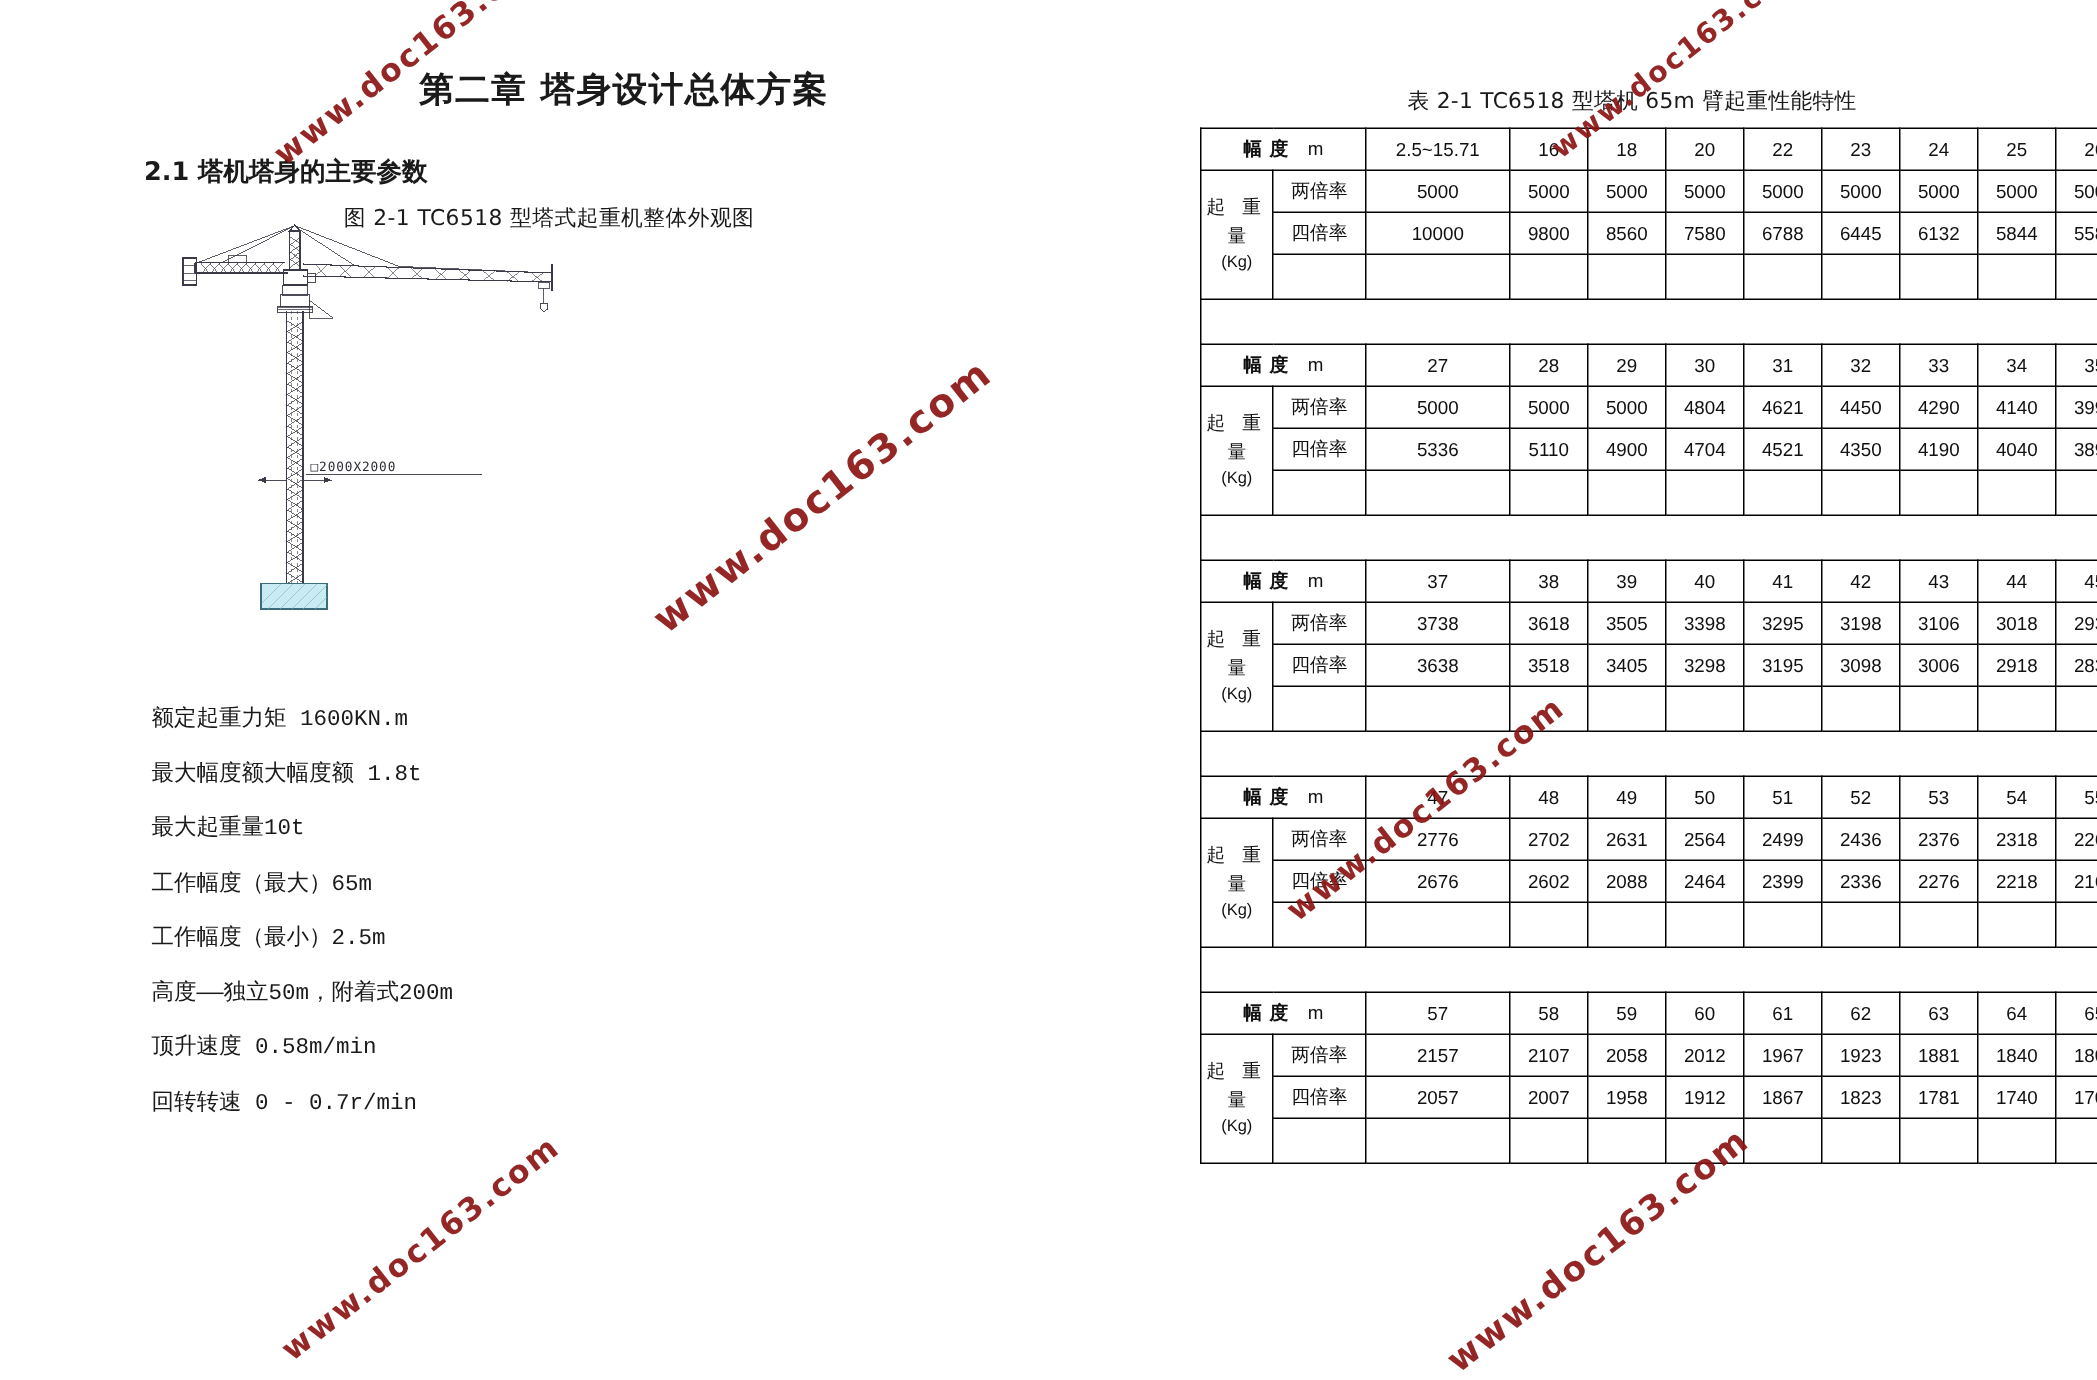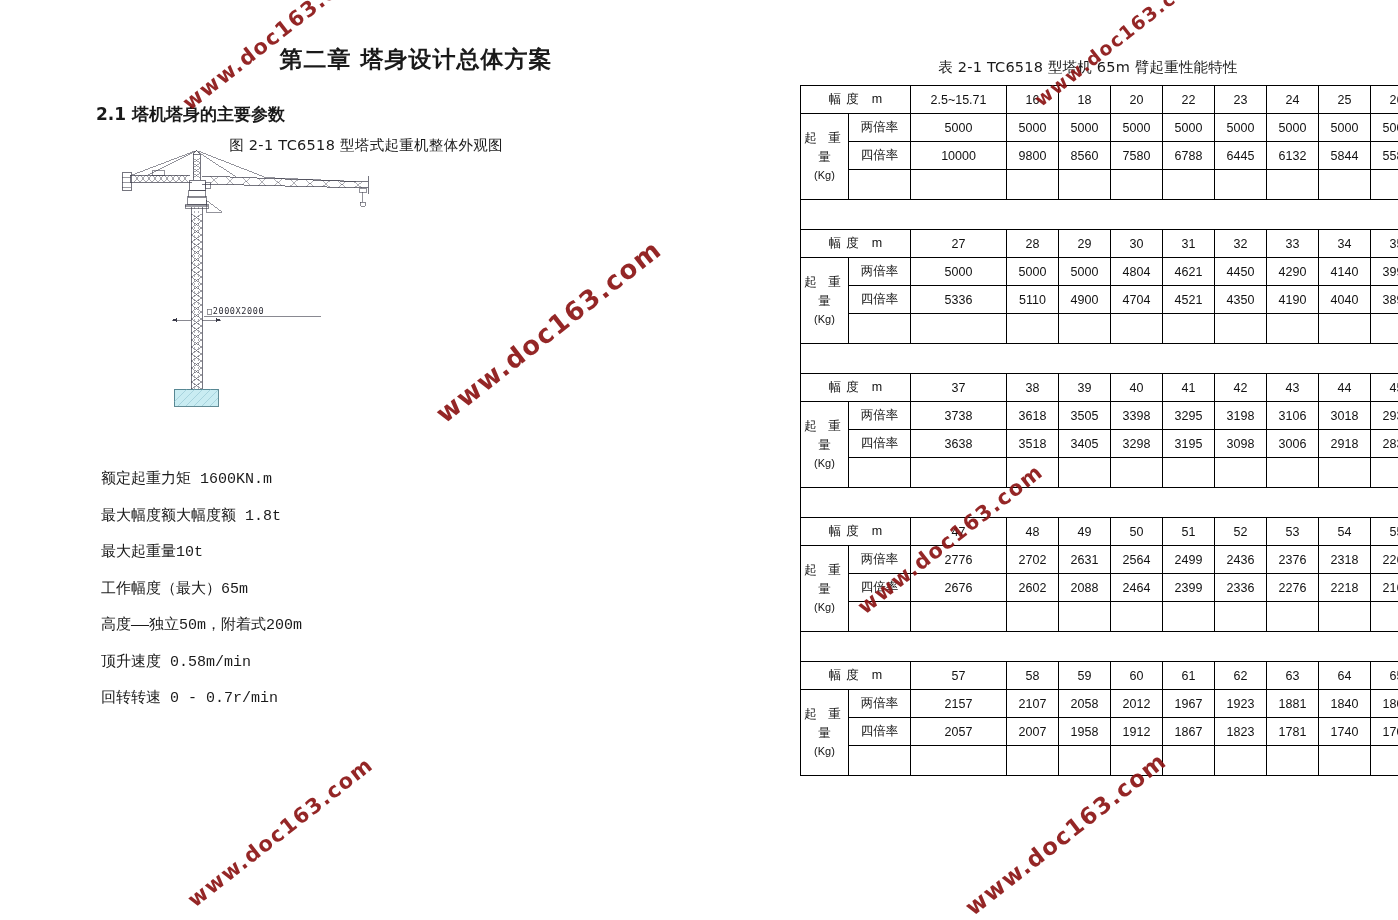--- a/index.html
+++ b/index.html
@@ -89,21 +89,21 @@
     text-align:center;
     vertical-align:middle;
     font-size:12.5px;
     height:28px;
     padding:1px 2px;
     font-family:"Liberation Sans",sans-serif;
     color:#111;
   }
   td.cjk { font-family:"DejaVu Sans",sans-serif; font-size:13px; }
   td.amp-head { letter-spacing:0px; }
-  td.amp-head .lbl { letter-spacing:5px; }
+  td.amp-head .lbl { letter-spacing:5px;font-weight:bold; }
   td.amp-head .unit { font-family:"Liberation Sans",sans-serif; font-size:12.5px; margin-left:8px; letter-spacing:0; }
   td.qz {
     font-size:13px;
     line-height:1.55;
     font-family:"DejaVu Sans",sans-serif;
     padding:0 1px;
   }
   td.qz .l1 { display:block; letter-spacing:4px; }
   td.qz .l2 { display:block; letter-spacing:0px; }
   td.qz .l3 { display:block; font-size:11px; font-family:"Liberation Sans",sans-serif; }
@@ -312,20 +312,21 @@
       </svg>
 
       <div class="figure-caption">图 2-1  TC6518 型塔式起重机整体外观图</div>
     </div>
 
     <div class="param-list">
       <div class="param-line">额定起重力矩 1600KN.m</div>
       <div class="param-line">最大幅度额大幅度额 1.8t</div>
       <div class="param-line">最大起重量10t</div>
       <div class="param-line">工作幅度（最大）65m</div>
+      <div class="param-line">工作幅度（最小）2.5m</div>
       <div class="param-line">高度——独立50m，附着式200m</div>
       <div class="param-line">顶升速度 0.58m/min</div>
       <div class="param-line">回转转速 0 - 0.7r/min</div>
     </div>
   </div>
 
   <div class="right-col">
     <div class="table-title">表 2-1  TC6518 型塔机 65m 臂起重性能特性</div>
     <table class="cap-table" id="cap-table">
       <colgroup>

